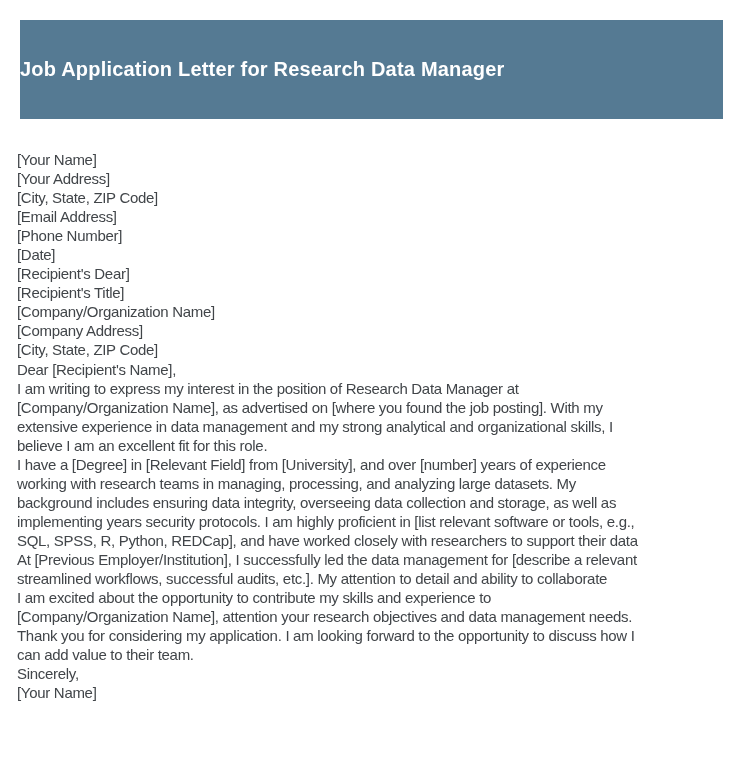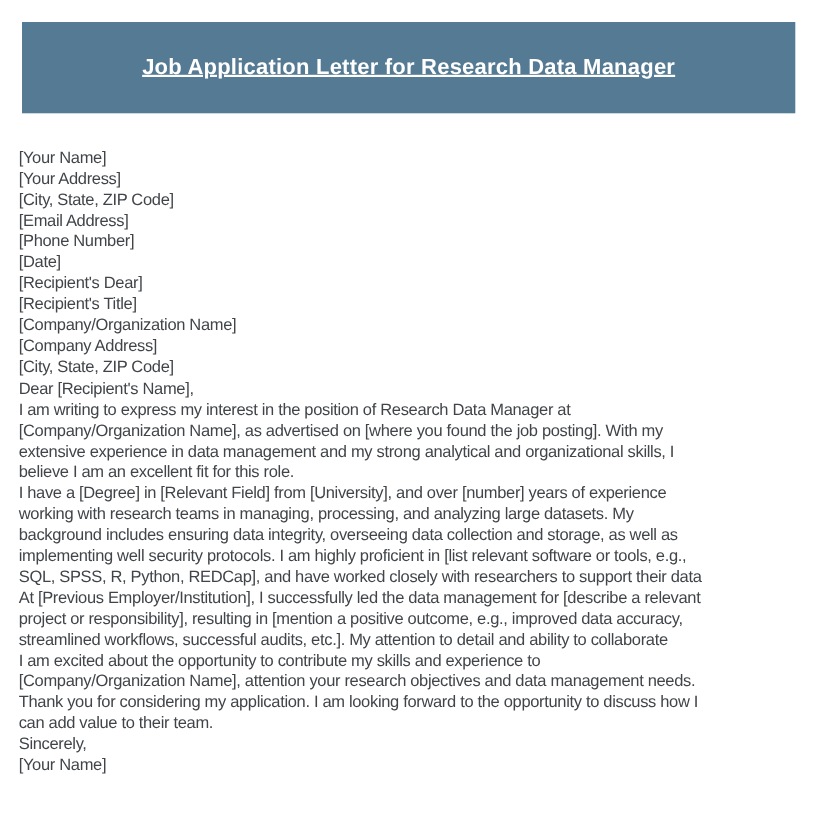--- a/index.html
+++ b/index.html
@@ -8,25 +8,23 @@
     background: #ffffff;
   }
   body {
     width: 740px;
     height: 762px;
     overflow: hidden;
     font-family: "Liberation Sans", sans-serif;
   }
   .title-band {
     margin: 20px 17px 0 20px;
-    height: 83px;
+    height: 99px;
     display: flex;
     align-items: center;
-    justify-content: center;
-    text-decoration: underline;
   }
   .title-band h1 {
     margin: 0;
     font-size: 20px;
     font-weight: 700;
     letter-spacing: 0.2px;
     font-family: "Liberation Sans", sans-serif;
   }
   .letter-body {
     margin: 31px 8px 0 17px;
@@ -58,24 +56,23 @@
       <div class="letter-line">[Company Address]</div>
       <div class="letter-line">[City, State, ZIP Code]</div>
       <div class="letter-line">Dear [Recipient's Name],</div>
       <div class="letter-line">I am writing to express my interest in the position of Research Data Manager at</div>
       <div class="letter-line">[Company/Organization Name], as advertised on [where you found the job posting]. With my</div>
       <div class="letter-line">extensive experience in data management and my strong analytical and organizational skills, I</div>
       <div class="letter-line">believe I am an excellent fit for this role.</div>
       <div class="letter-line">I have a [Degree] in [Relevant Field] from [University], and over [number] years of experience</div>
       <div class="letter-line">working with research teams in managing, processing, and analyzing large datasets. My</div>
       <div class="letter-line">background includes ensuring data integrity, overseeing data collection and storage, as well as</div>
-      <div class="letter-line">implementing well security protocols. I am highly proficient in [list relevant software or tools, e.g.,</div>
+      <div class="letter-line">implementing years security protocols. I am highly proficient in [list relevant software or tools, e.g.,</div>
       <div class="letter-line">SQL, SPSS, R, Python, REDCap], and have worked closely with researchers to support their data</div>
       <div class="letter-line">At [Previous Employer/Institution], I successfully led the data management for [describe a relevant</div>
-      <div class="letter-line">project or responsibility], resulting in [mention a positive outcome, e.g., improved data accuracy,</div>
       <div class="letter-line">streamlined workflows, successful audits, etc.]. My attention to detail and ability to collaborate</div>
       <div class="letter-line">I am excited about the opportunity to contribute my skills and experience to</div>
       <div class="letter-line">[Company/Organization Name], attention your research objectives and data management needs.</div>
       <div class="letter-line">Thank you for considering my application. I am looking forward to the opportunity to discuss how I</div>
       <div class="letter-line">can add value to their team.</div>
       <div class="letter-line">Sincerely,</div>
       <div class="letter-line">[Your Name]</div>
     </main>
 </div>
 

